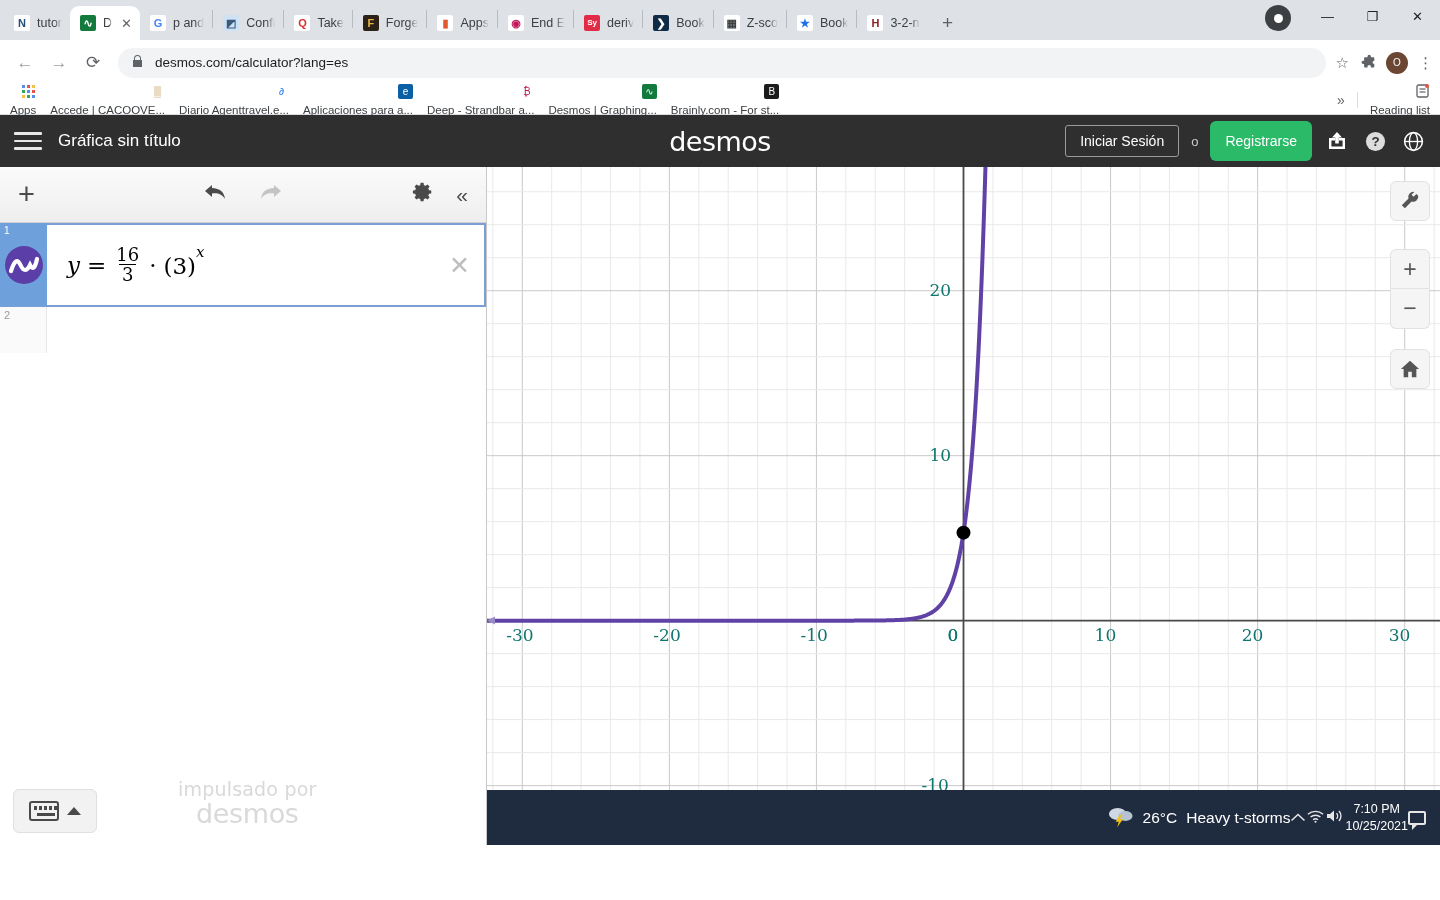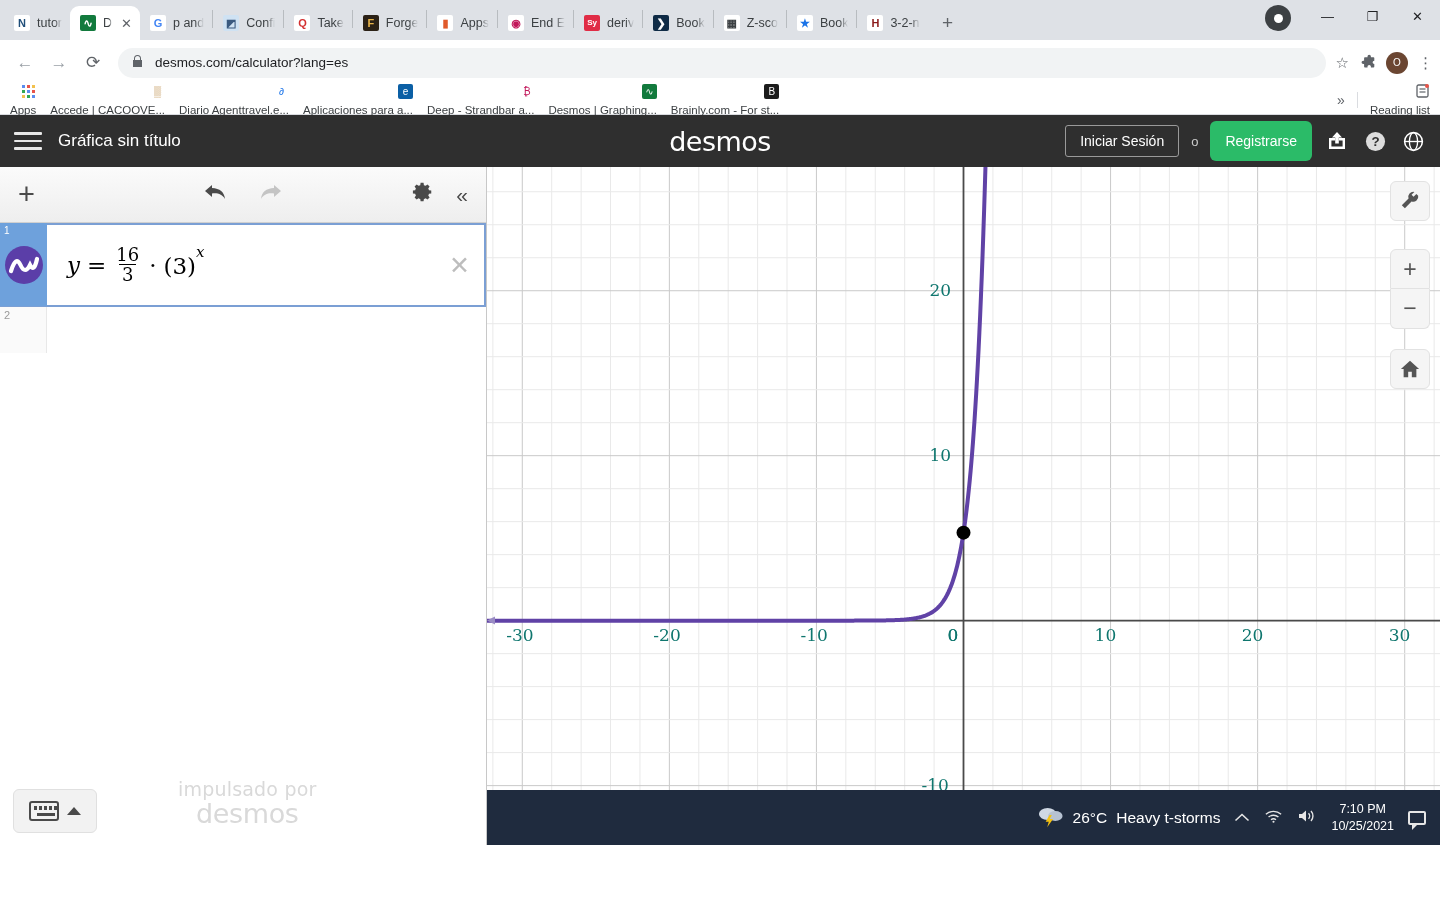--- a/index.html
+++ b/index.html
@@ -212,21 +212,21 @@
   }
   .tb-ico {
     width: 50px; height: 55px; display: flex; align-items: center; justify-content: center;
     position: relative;
   }
   .tb-ico.active { background: rgba(255,255,255,.11); }
   .tb-ico.active:after, .tb-ico.run:after {
     content: ''; position: absolute; bottom: 2px; left: 11px; width: 28px; height: 3px;
     background: #6fb7e8; border-radius: 2px;
   }
-  .tray { margin-left: auto; display: flex; align-items: center; gap: 14px; padding-right: 8px; color: #fff; }
+  .tray { margin-left: auto; display: flex; align-items: center; padding-right: 8px; color: #fff; }
   .weather { display: flex; align-items: center; gap: 9px; font-size: 15.5px; }
   .tray-ic { font-size: 15px; color: #e6e6e6; }
   .clock { font-size: 12.5px; line-height: 1.35; text-align: center; }
   .notif { width: 18px; height: 14px; border: 2px solid #e6e6e6; border-radius: 2px; position: relative; }
   .notif:after{ content:''; position:absolute; left:2px; top:12px; border-left:5px solid #e6e6e6; border-bottom:5px solid transparent;}
 </style>
 </head>
 <body>
 
 <div class="browser">

